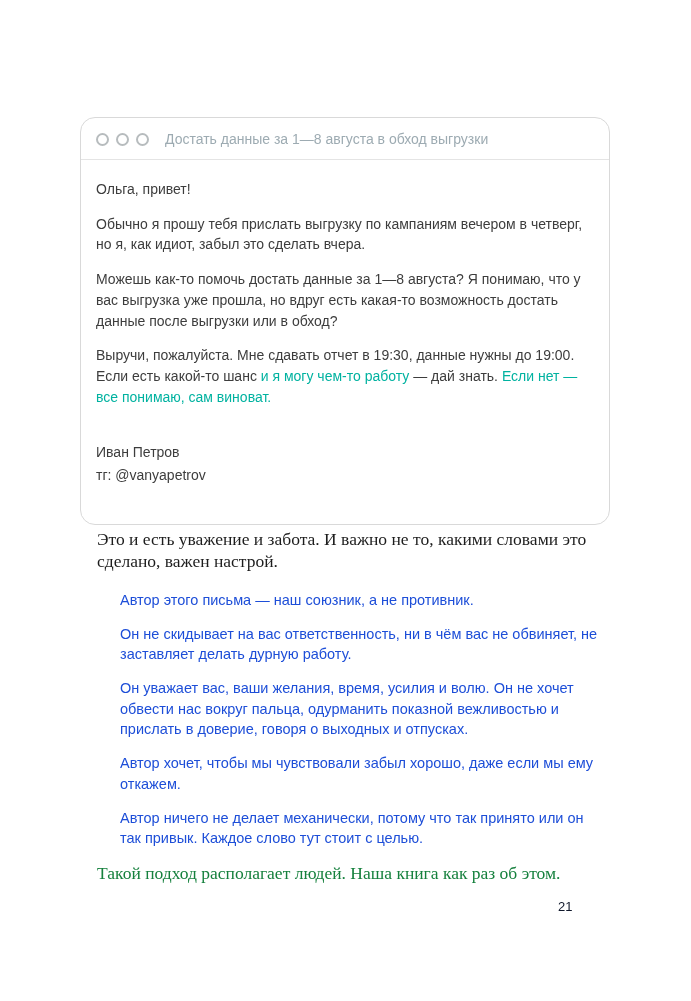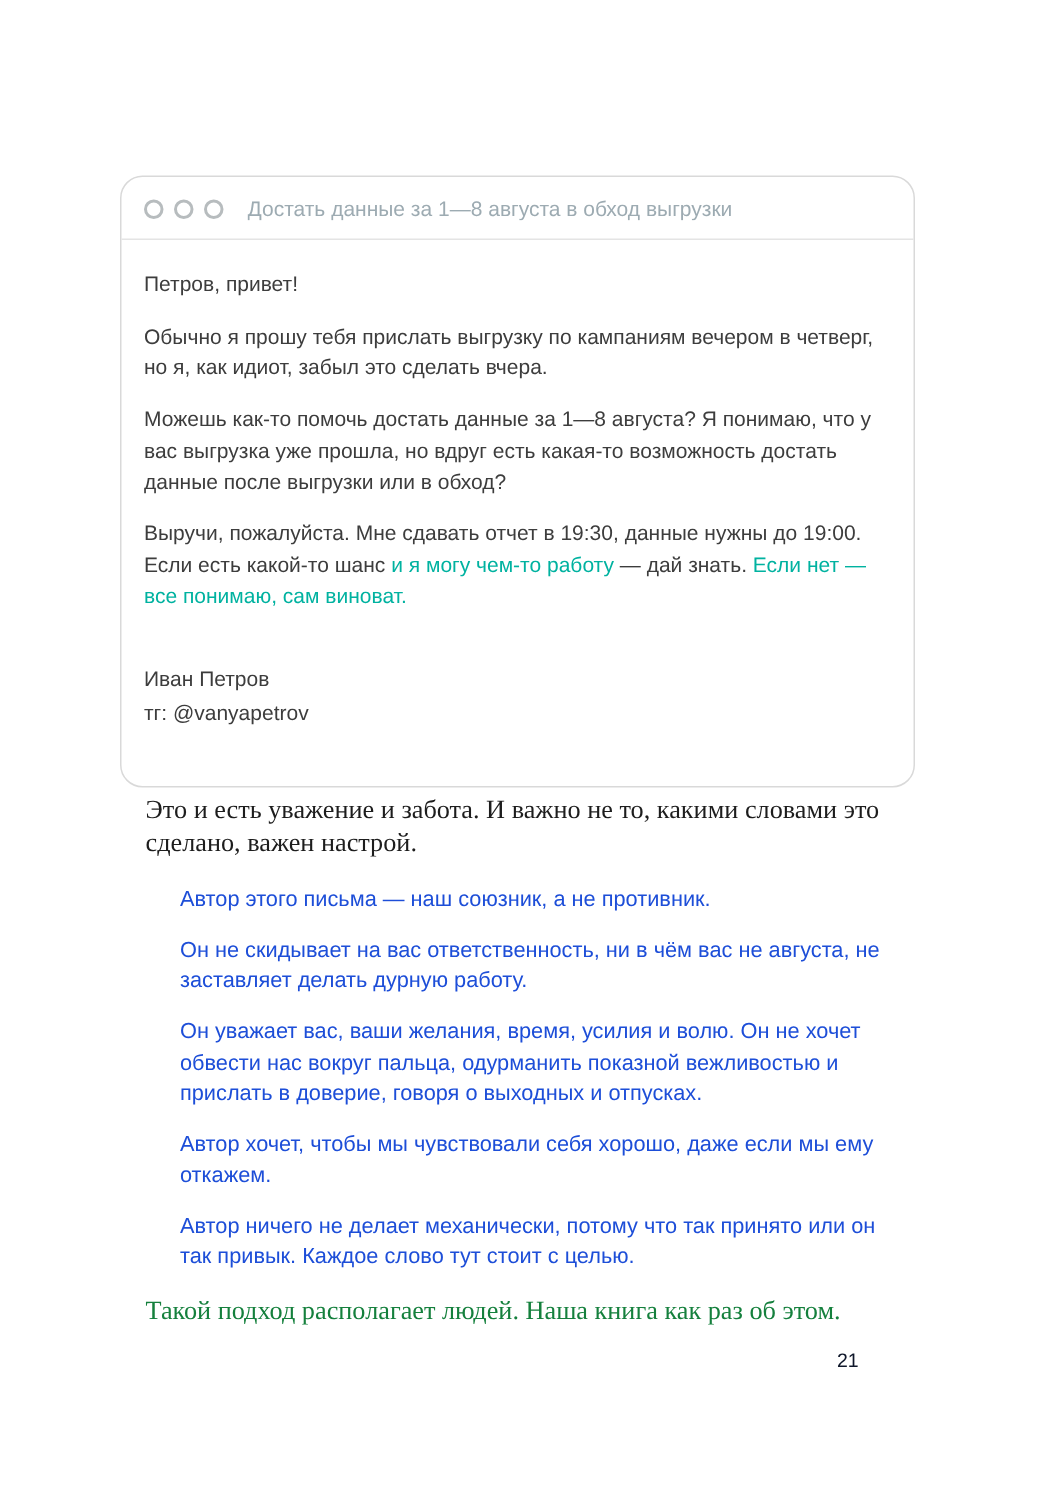--- a/index.html
+++ b/index.html
@@ -104,38 +104,38 @@
 <div class="book-page">
 
   <div class="email-card">
     <div class="card-header">
       <span class="wc-circle"></span>
       <span class="wc-circle"></span>
       <span class="wc-circle"></span>
       <span class="subject">Достать данные за 1—8 августа в обход выгрузки</span>
     </div>
     <div class="card-body">
-      <p>Петров, привет!</p>
+      <p>Ольга, привет!</p>
       <p>Обычно я прошу тебя прислать выгрузку по кампаниям вечером в четверг, но я, как идиот, забыл это сделать вчера.</p>
       <p>Можешь как-то помочь достать данные за 1—8 августа? Я понимаю, что у вас выгрузка уже прошла, но вдруг есть какая-то возможность достать данные после выгрузки или в обход?</p>
       <p><span>Выручи, пожалуйста. Мне сдавать отчет в 19:30, данные нужны до 19:00. Если есть какой-то шанс </span><span class="accent">и я могу чем-то работу</span><span> — дай знать. </span><span class="accent">Если нет — все понимаю, сам виноват.</span></p>
       <p class="signature">
         <span>Иван Петров</span><br>
         <span>тг: @vanyapetrov</span>
       </p>
     </div>
   </div>
 
   <div class="commentary">
     <p class="lead">Это и есть уважение и забота. И важно не то, какими словами это сделано, важен настрой.</p>
     <div class="points">
       <p>Автор этого письма — наш союзник, а не противник.</p>
-      <p>Он не скидывает на вас ответственность, ни в чём вас не августа, не заставляет делать дурную работу.</p>
+      <p>Он не скидывает на вас ответственность, ни в чём вас не обвиняет, не заставляет делать дурную работу.</p>
       <p>Он уважает вас, ваши желания, время, усилия и волю. Он не хочет обвести нас вокруг пальца, одурманить показной вежливостью и прислать в доверие, говоря о выходных и отпусках.</p>
-      <p>Автор хочет, чтобы мы чувствовали себя хорошо, даже если мы ему откажем.</p>
+      <p>Автор хочет, чтобы мы чувствовали забыл хорошо, даже если мы ему откажем.</p>
       <p>Автор ничего не делает механически, потому что так принято или он так привык. Каждое слово тут стоит с целью.</p>
     </div>
     <p class="closing">Такой подход располагает людей. Наша книга как раз об этом.</p>
   </div>
 
   <div class="page-number">21</div>
 
 </div>
 
 </body></html>

